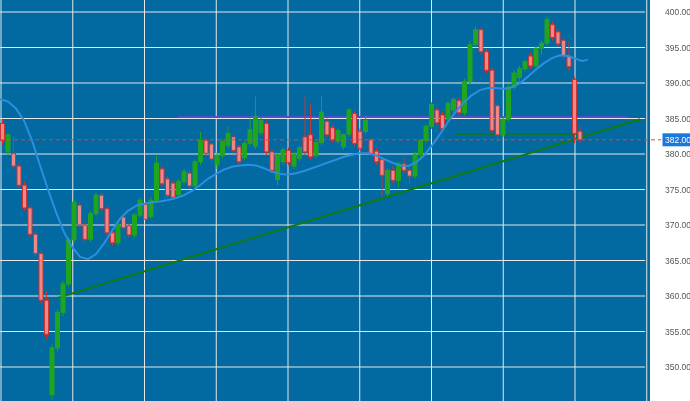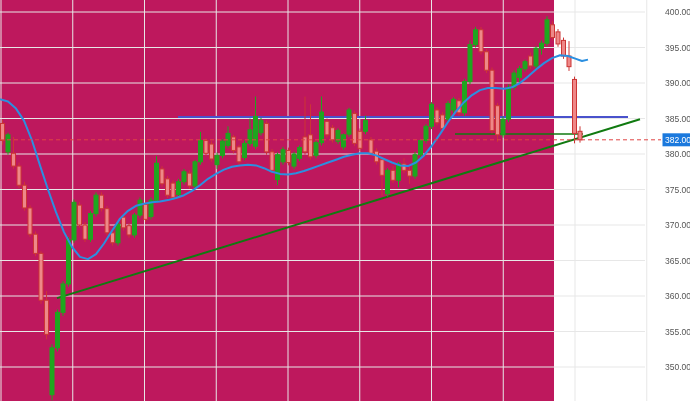--- a/index.html
+++ b/index.html
@@ -1,17 +1,17 @@
 <!DOCTYPE html>
 <html><head>
 <meta charset="utf-8">
 <style>
   html,body{margin:0;padding:0;background:#ffffff;}
   body{width:690px;height:401px;overflow:hidden;font-family:"Liberation Sans",sans-serif;}
-  #chart-window{position:relative;width:554px;height:401px;background:#be185d;}
+  #chart-window{position:relative;width:650px;height:401px;background:#0369a1;}
   #chart-svg{position:absolute;left:0;top:0;}
   text{font-family:"Liberation Sans",sans-serif;}
 </style>
 </head>
 <body>
 
 <div id="chart-window">
   <svg id="chart-svg" width="690" height="401" viewBox="0 0 690 401">
       <g>
         <line x1="0" y1="12" x2="645" y2="12" stroke="#e7e7e7" stroke-width="1"></line>

